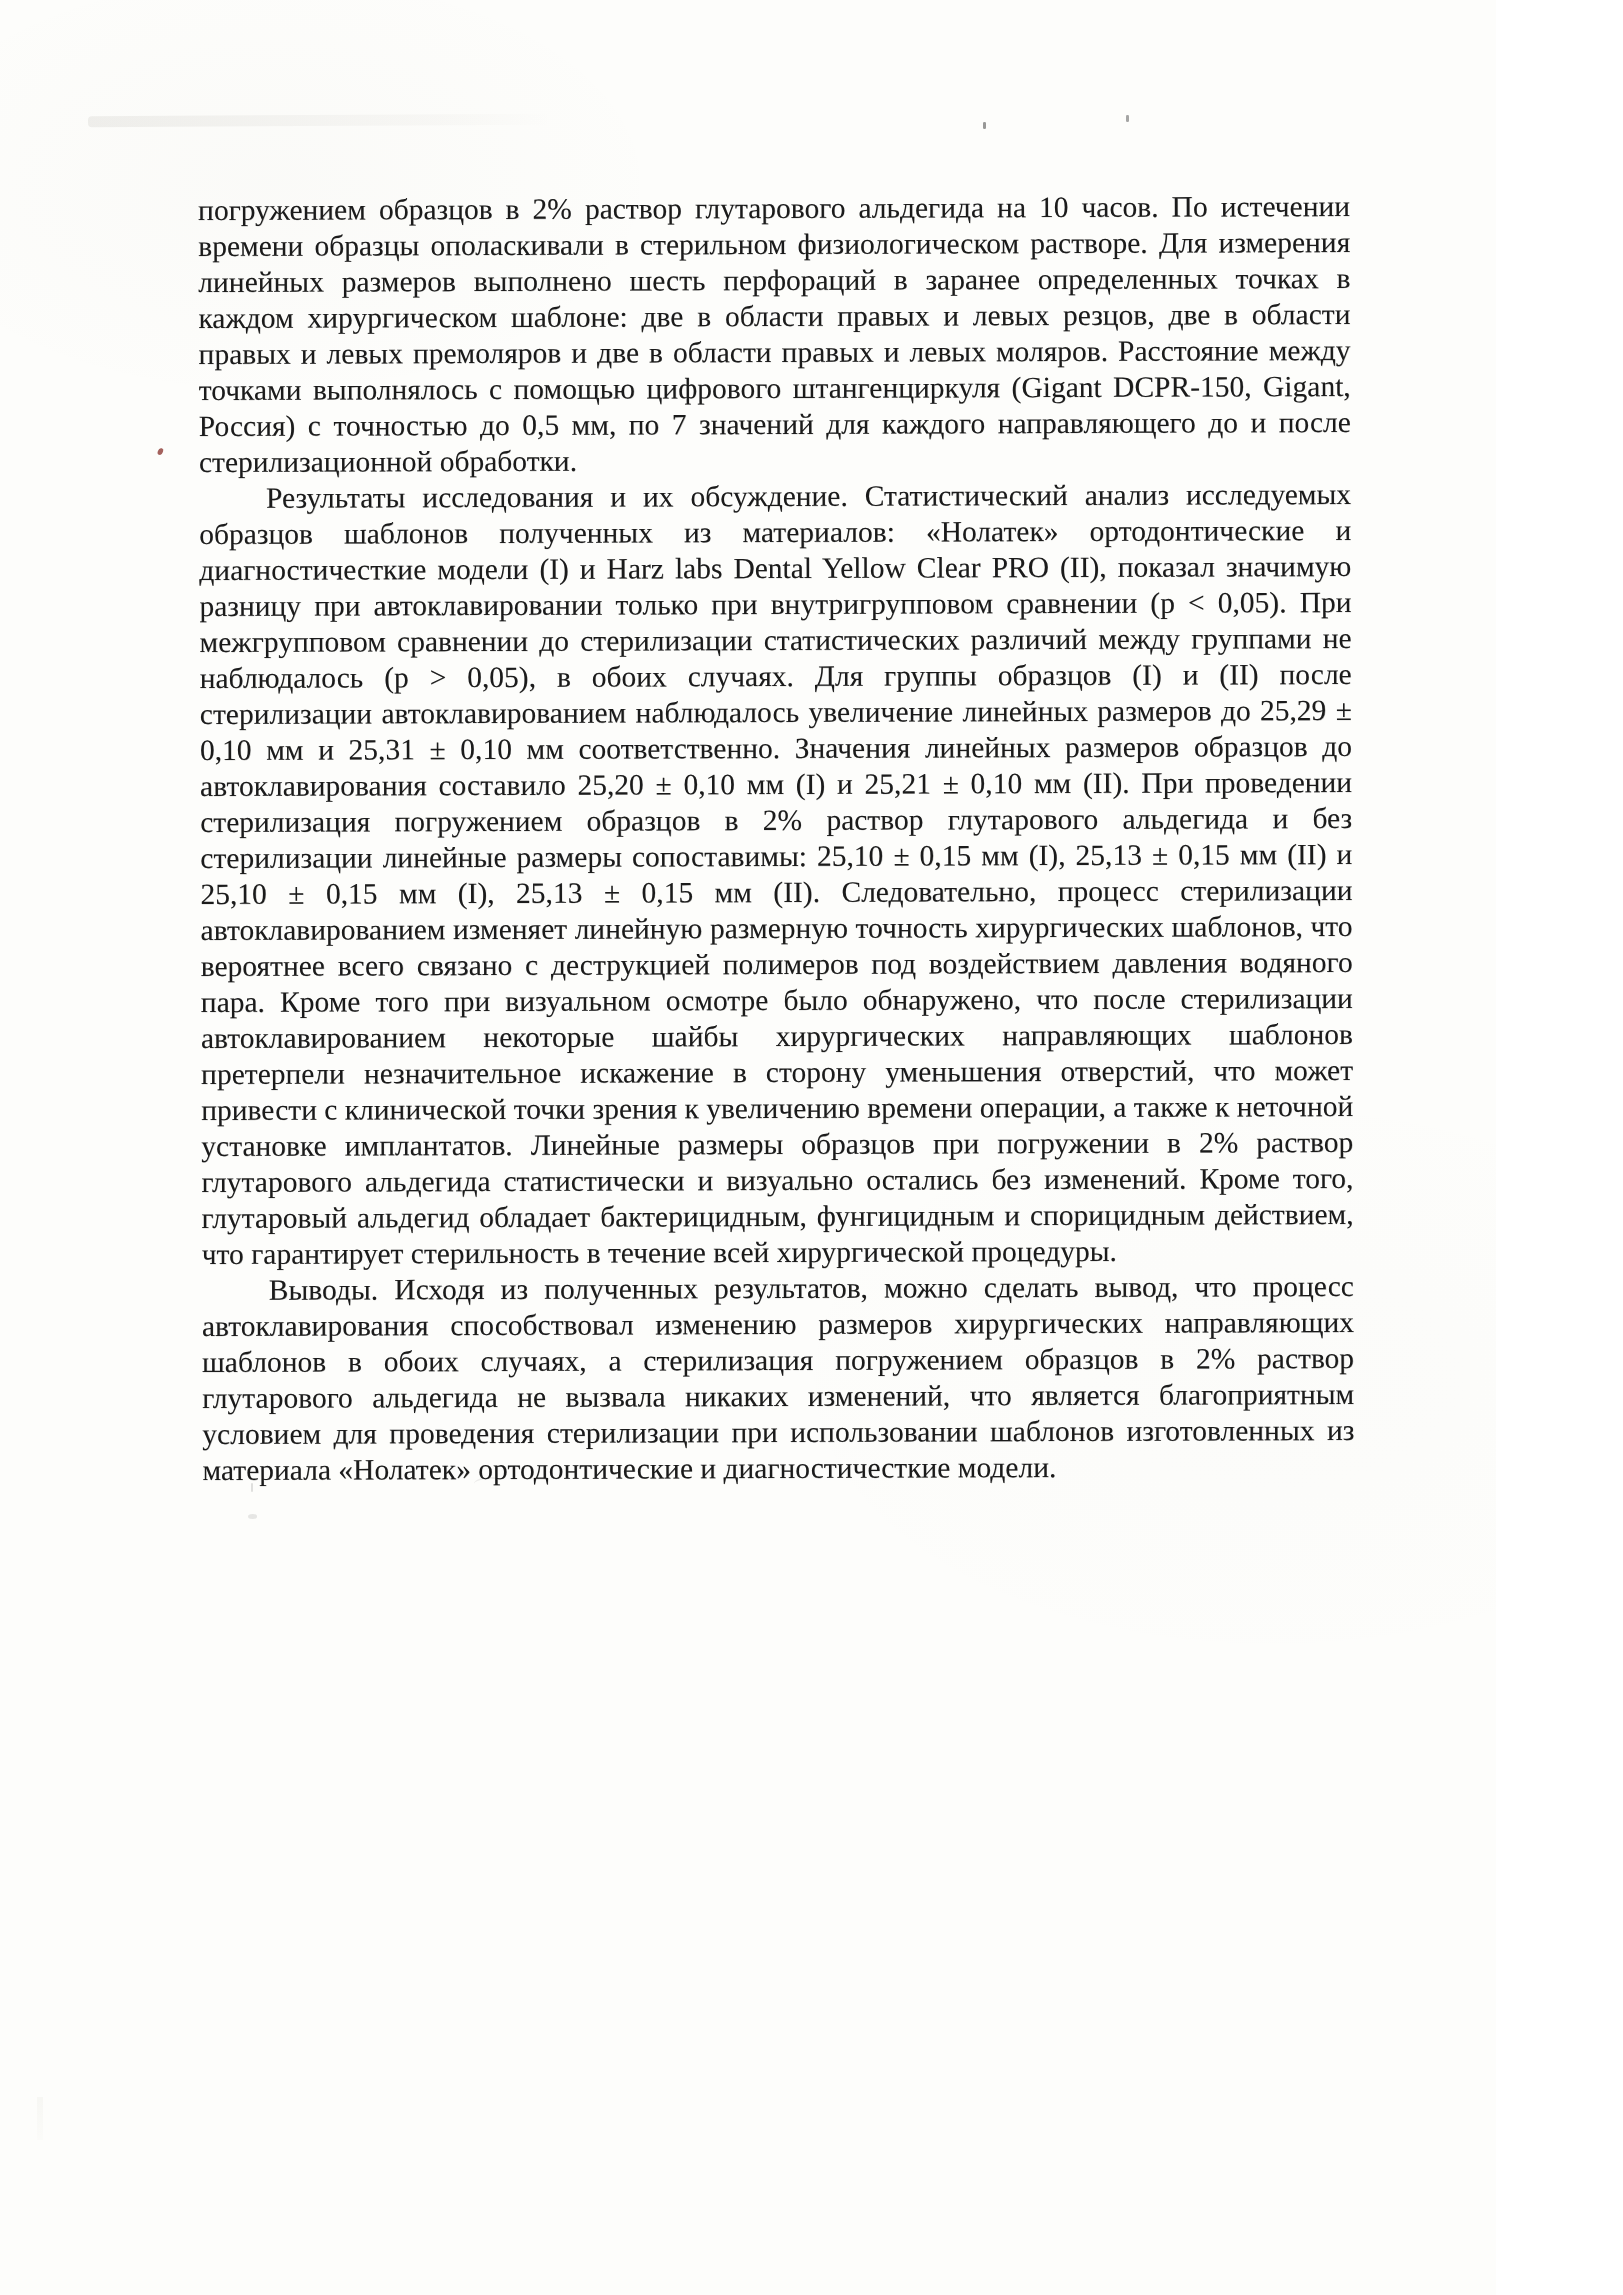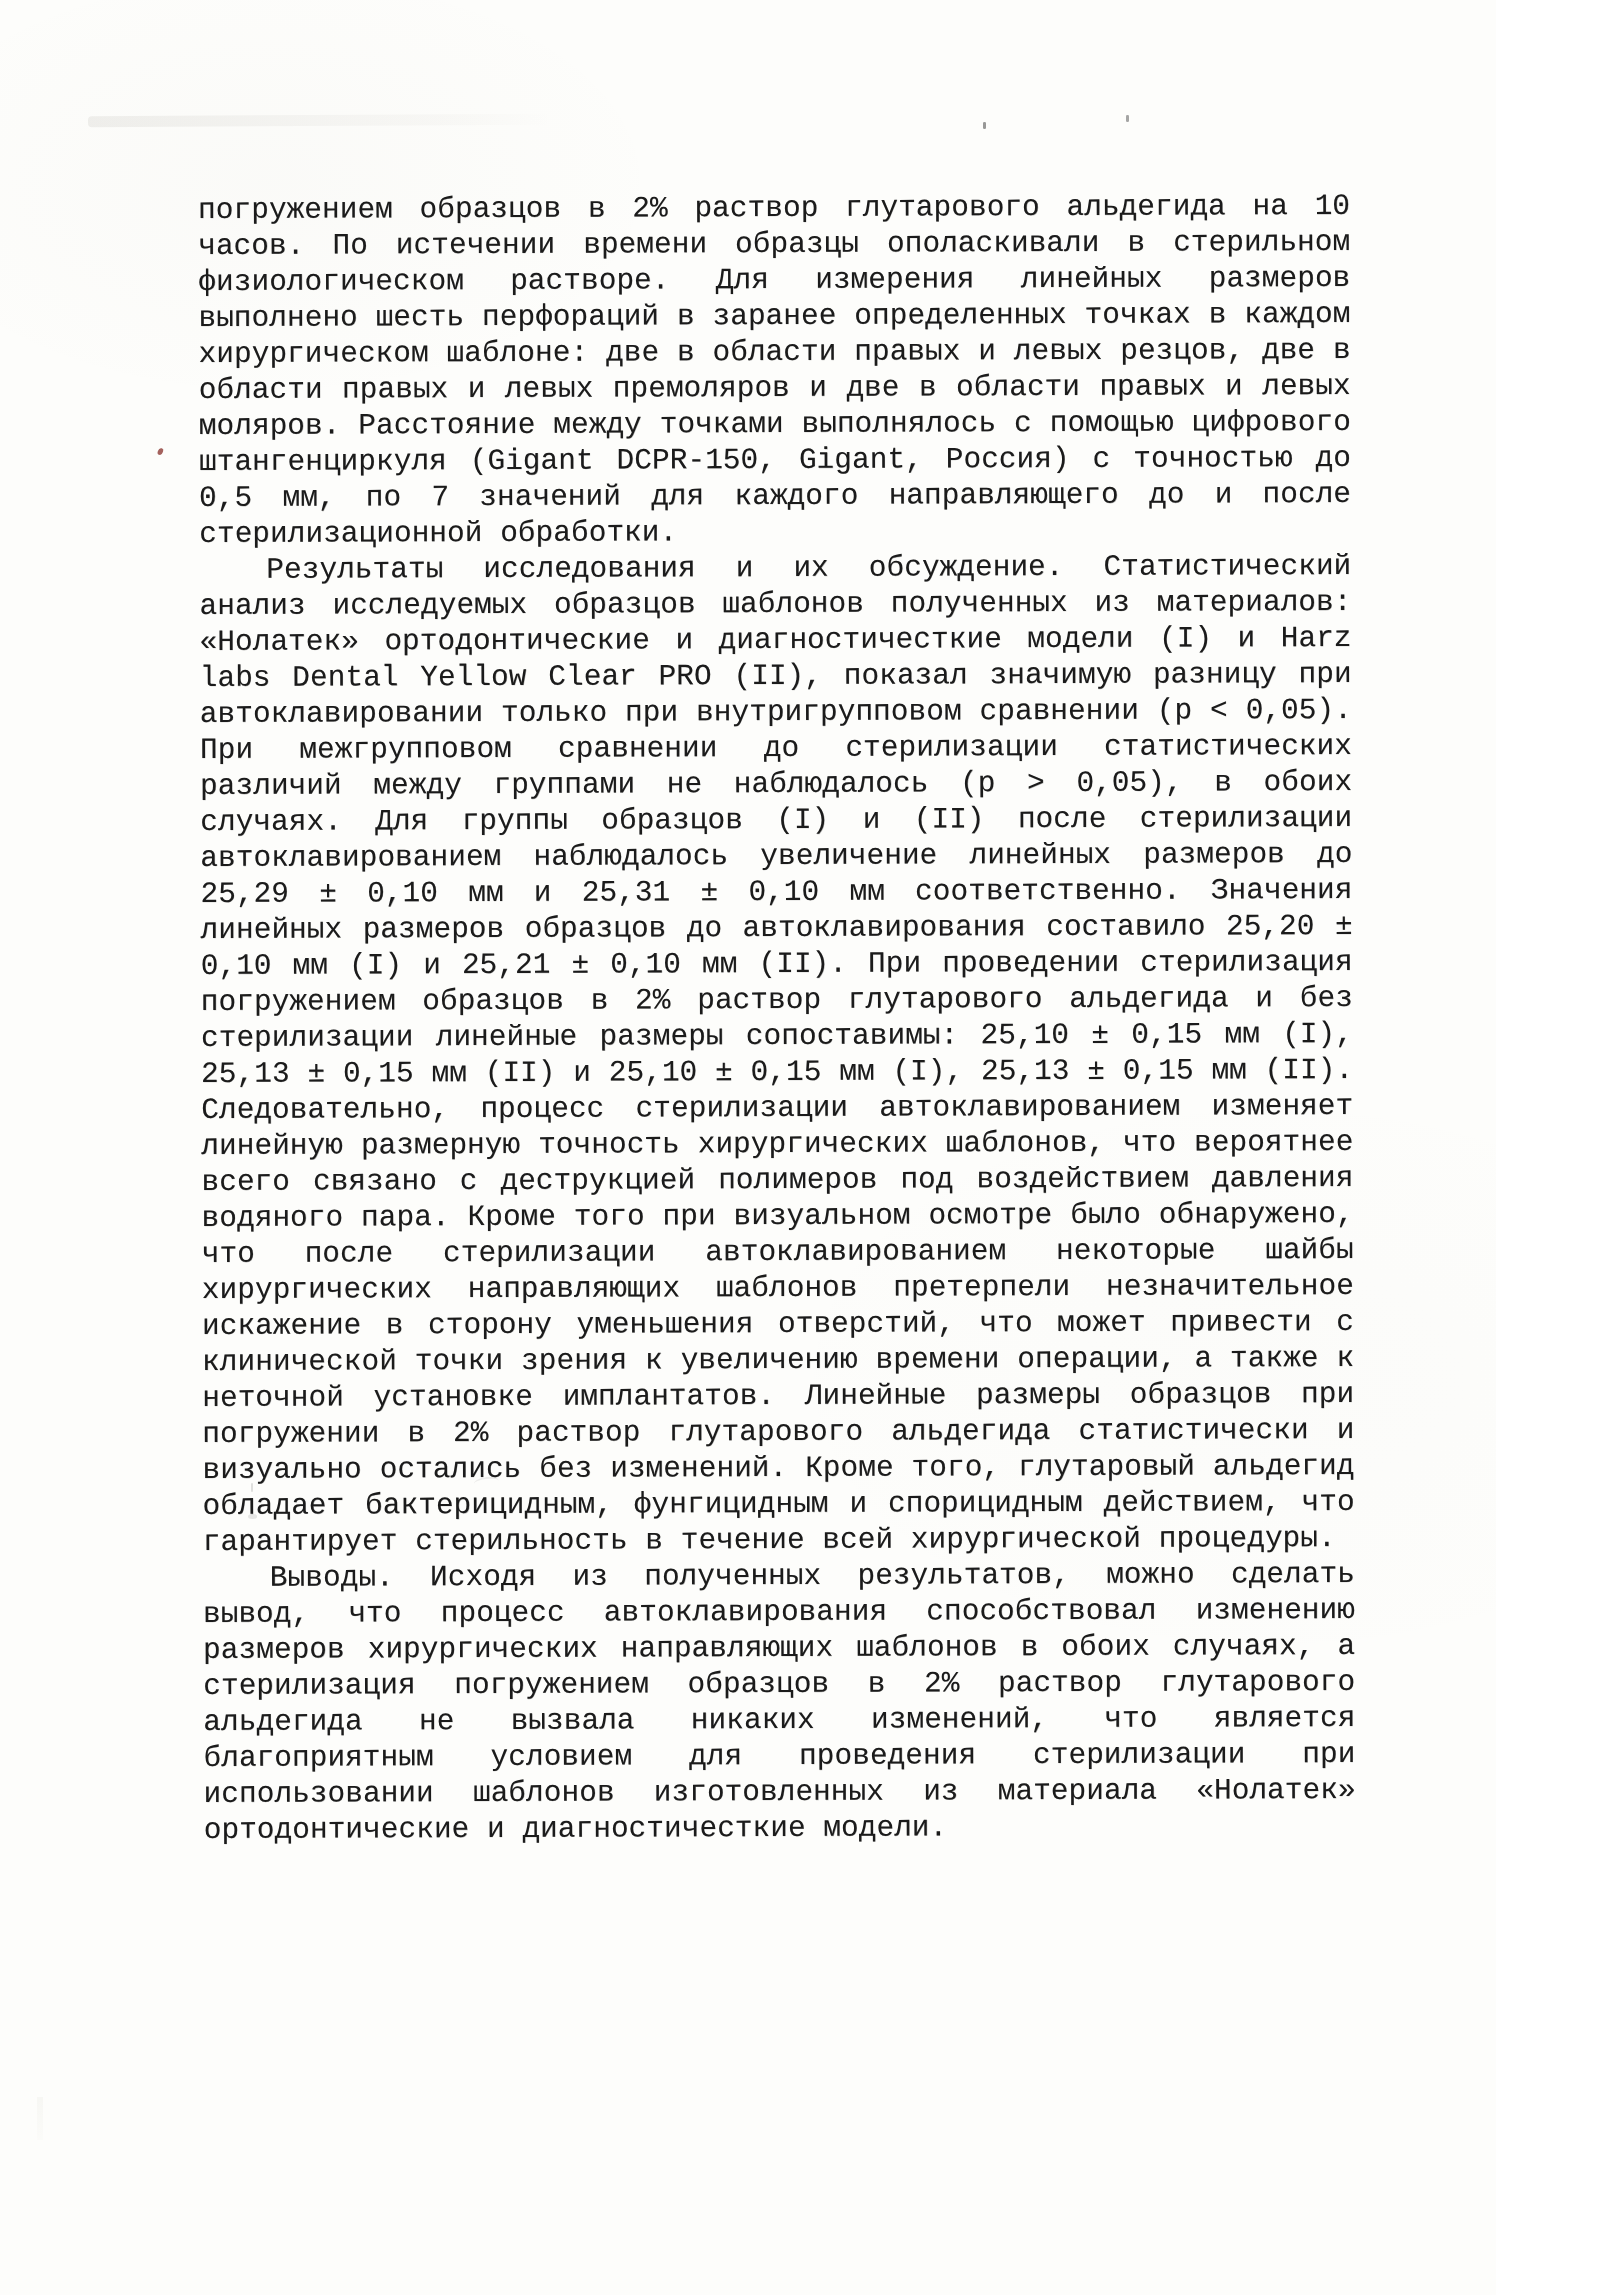--- a/index.html
+++ b/index.html
@@ -5,21 +5,21 @@
   html, body {
     margin: 0;
     padding: 0;
   }
   .page {
     position: relative;
     width: 1496px;
     height: 2295px;
     background: var(--paper, #fdfdfb);
     overflow: hidden;
-    font-family: Liberation Mono, monospace;
+    font-family: Liberation Serif, serif;
   }
   
   .page::before {
     content: "";
     position: absolute;
     inset: 0;
     background:
       radial-gradient(ellipse 589px 327px at 18% 8%, rgba(120,110,90,0.018), rgba(120,110,90,0) 70%),
       radial-gradient(ellipse 785px 458px at 85% 60%, rgba(120,120,120,0.012), rgba(120,120,120,0) 70%);
     pointer-events: none;

